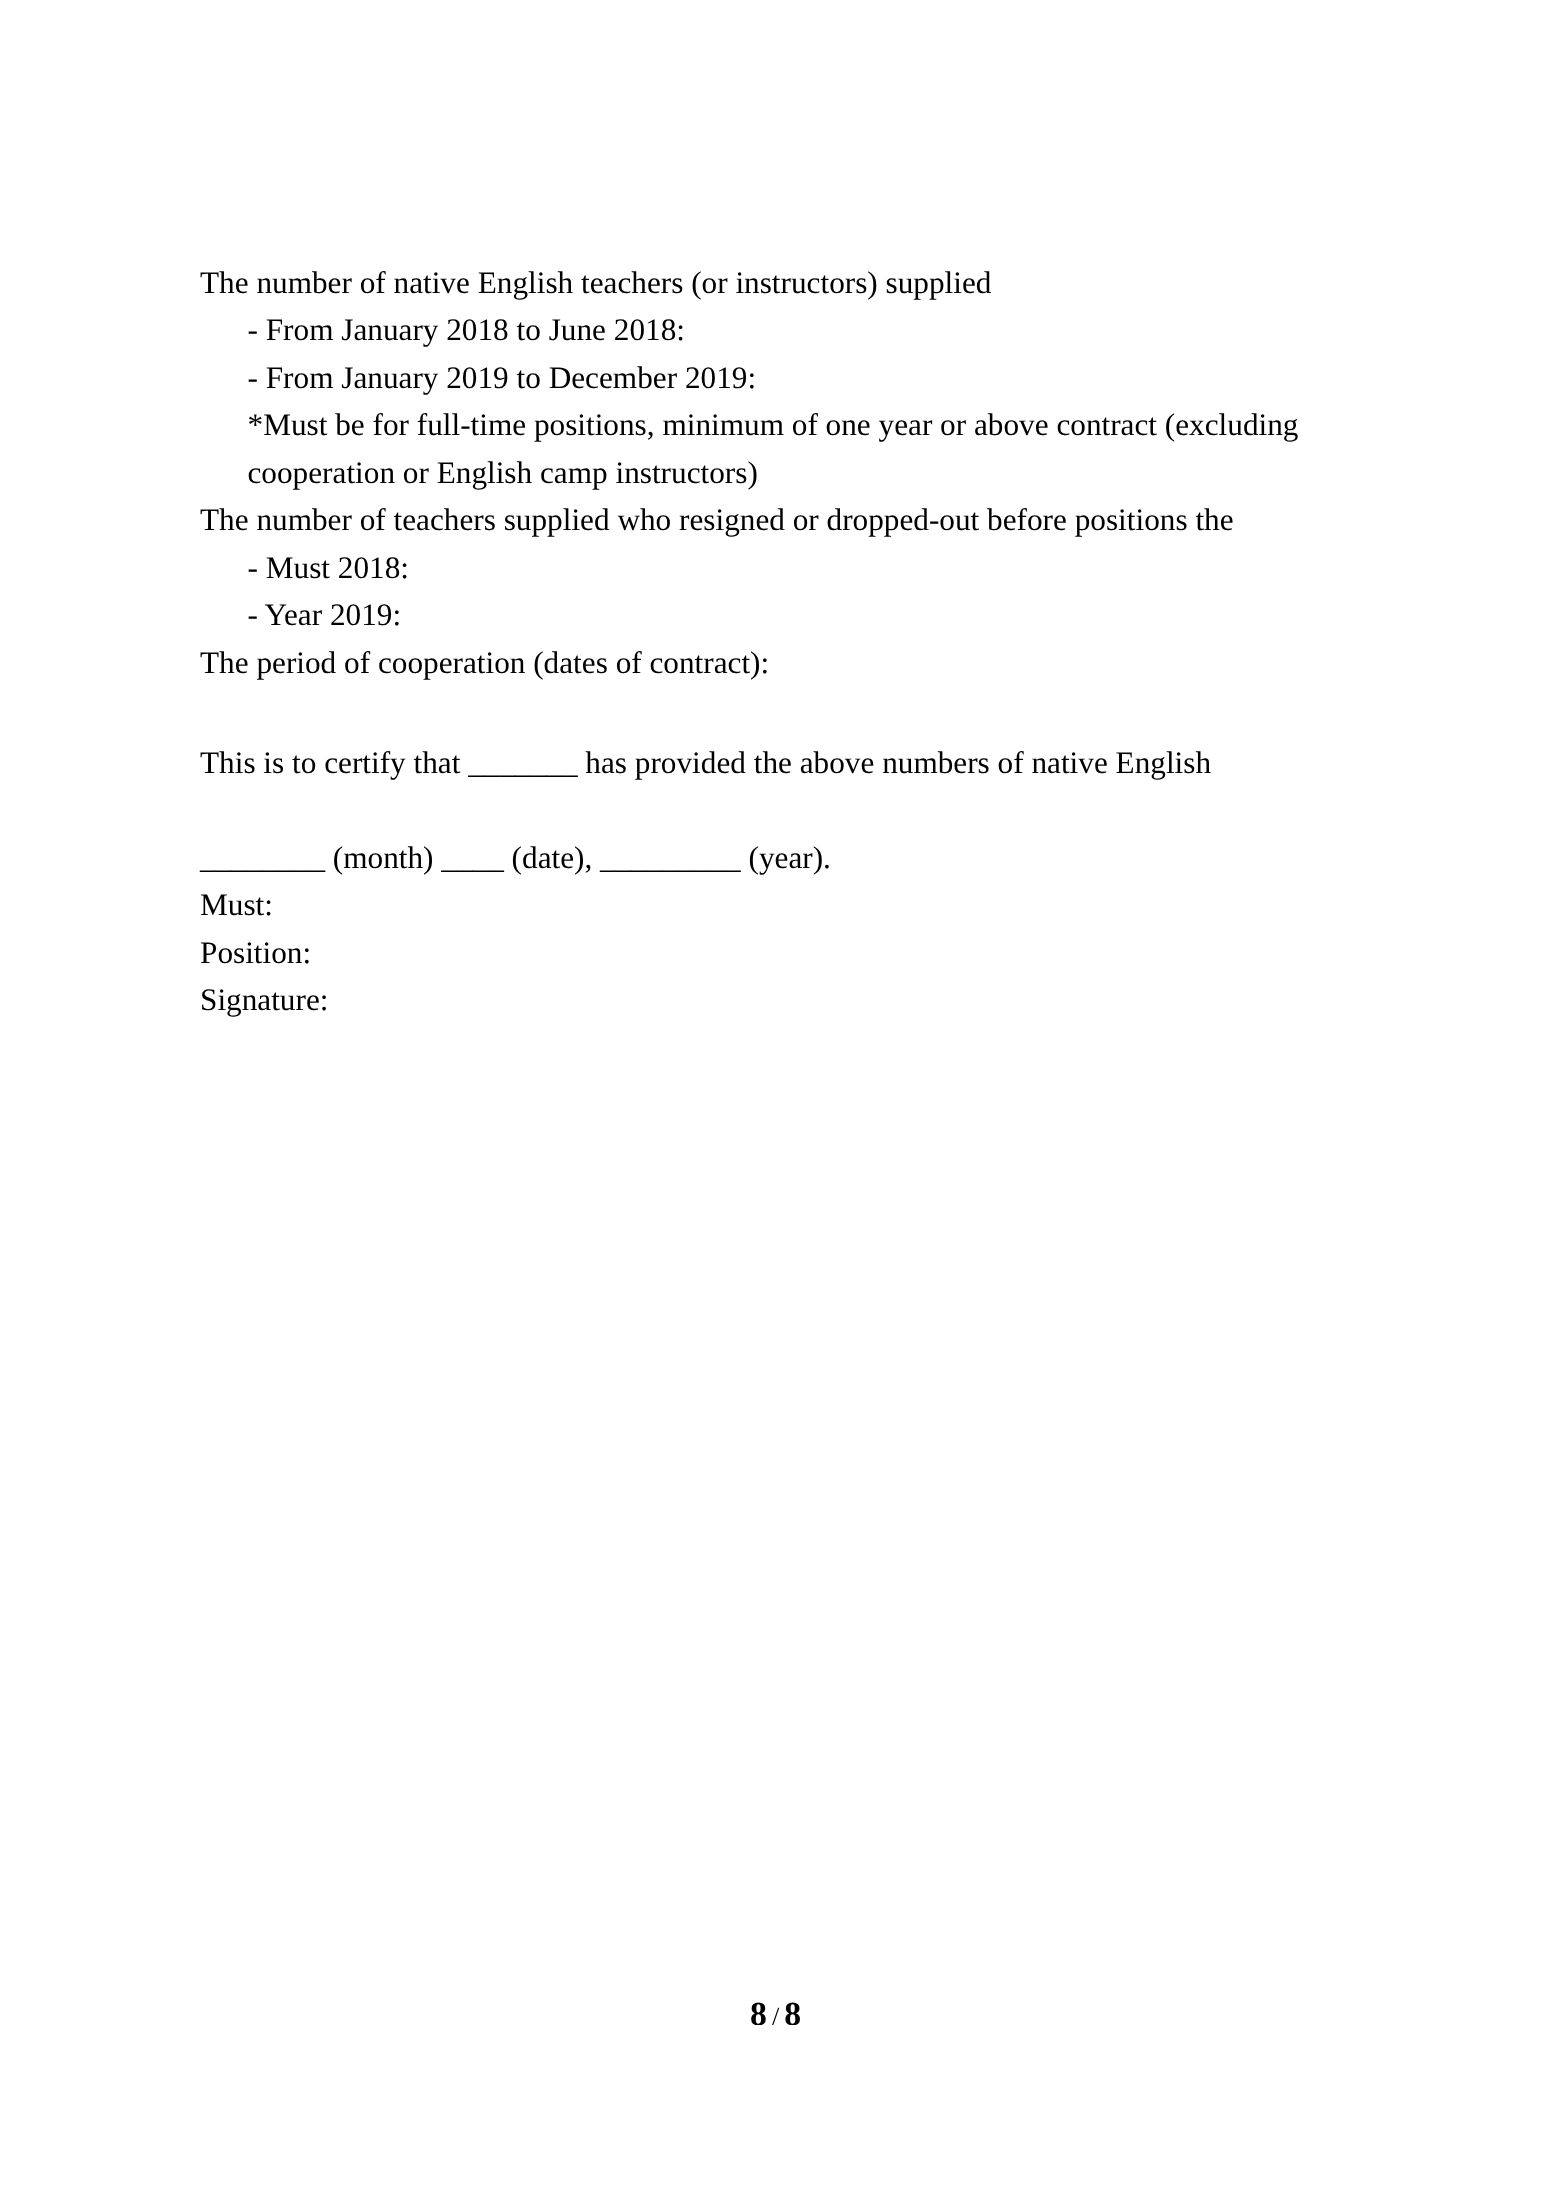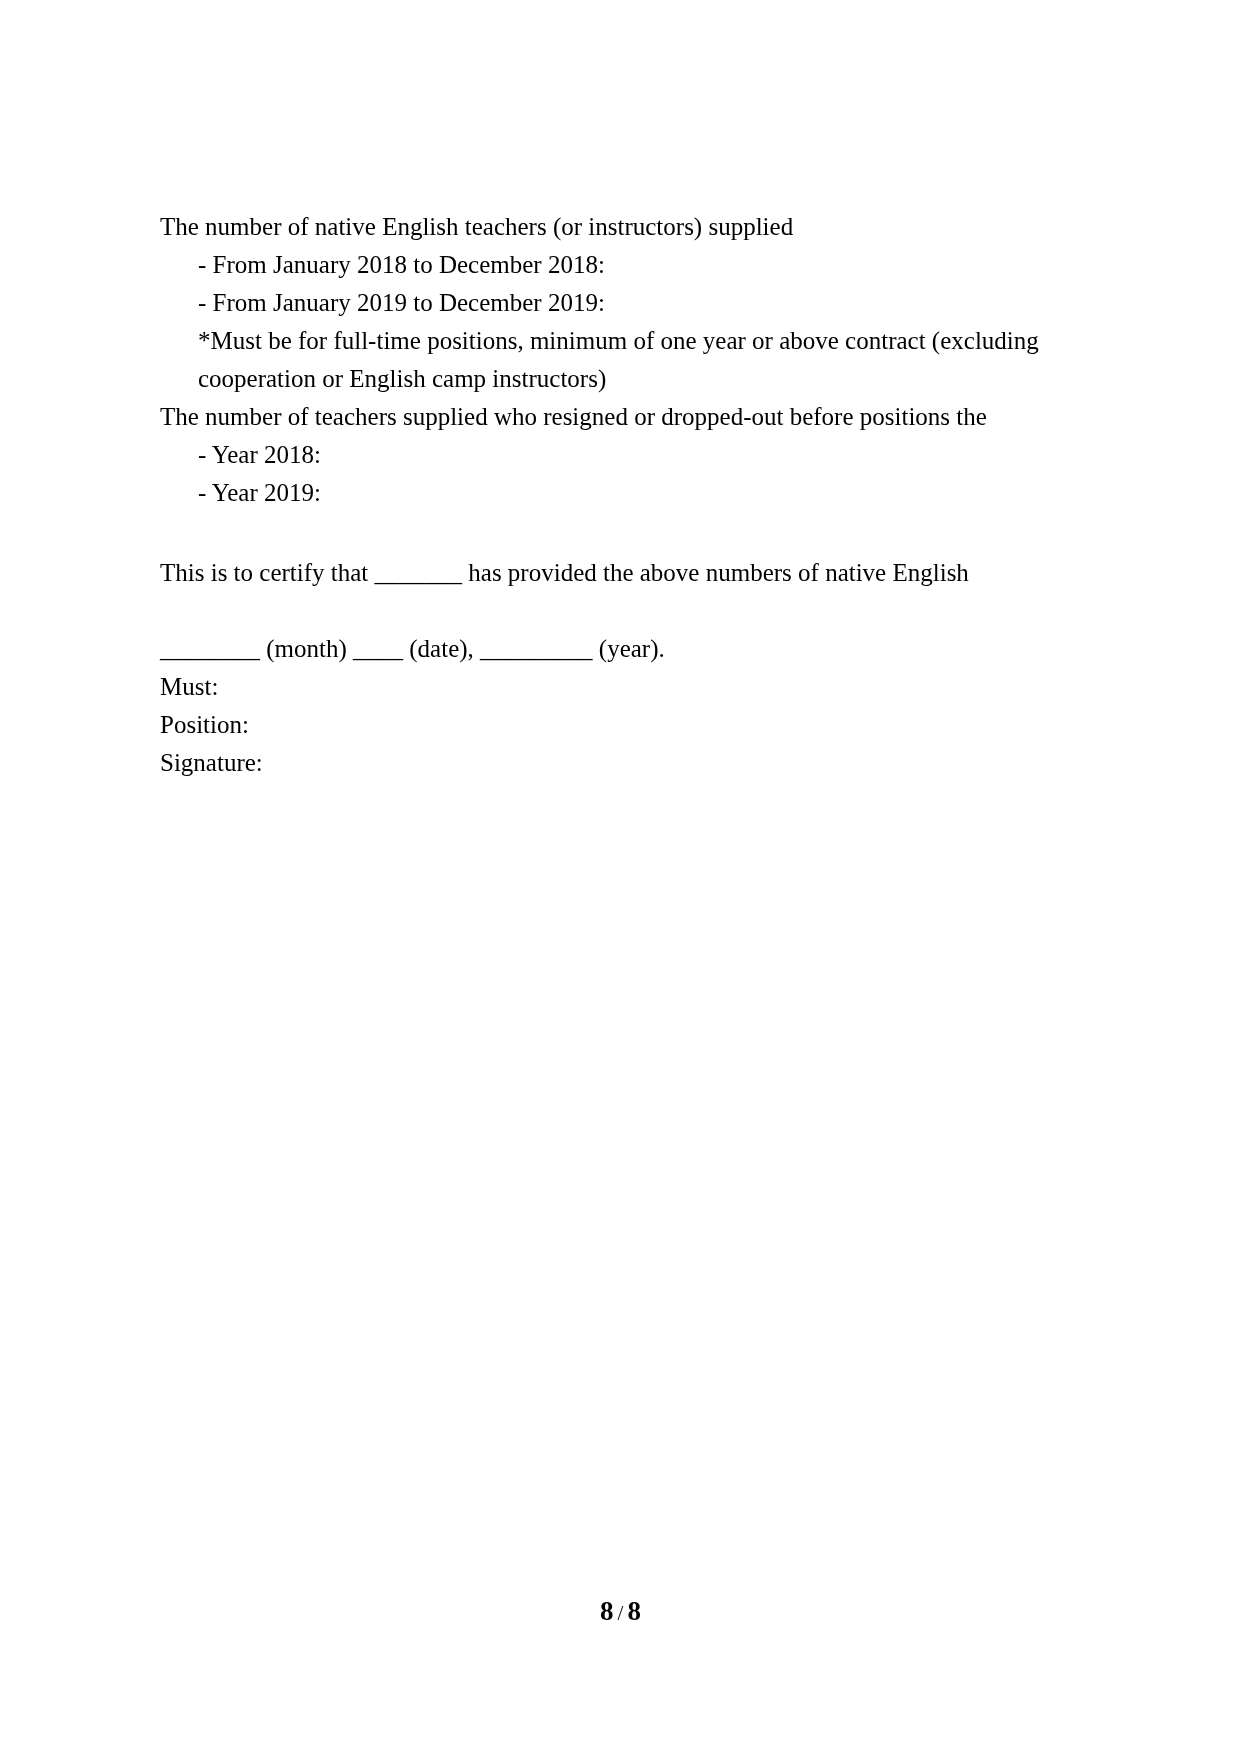--- a/index.html
+++ b/index.html
@@ -49,27 +49,28 @@
     font-size: 21px;
     padding: 0 4px;
   }
 </style>
 </head>
 <body>
 
 <div class="page">
   <div class="content">
     <div class="line">The number of native English teachers (or instructors) supplied</div>
-    <div class="line indent">- From January 2018 to December 2018:</div>
+    <div class="line indent">- From January 2018 to June 2018:</div>
     <div class="line indent">- From January 2019 to December 2019:</div>
     <div class="line indent">*Must be for full-time positions, minimum of one year or above contract (excluding</div>
     <div class="line indent">cooperation or English camp instructors)</div>
     <div class="line">The number of teachers supplied who resigned or dropped-out before positions the</div>
-    <div class="line indent">- Year 2018:</div>
+    <div class="line indent">- Must 2018:</div>
     <div class="line indent">- Year 2019:</div>
+    <div class="line">The period of cooperation (dates of contract):</div>
     <div class="spacer-1"></div>
     <div class="line">This is to certify that _______ has provided the above numbers of native English</div>
     <div class="spacer-2"></div>
     <div class="line">________ (month) ____ (date), _________ (year).</div>
     <div class="line">Must:</div>
     <div class="line">Position:</div>
     <div class="line">Signature:</div>
   </div>
 
   <div class="footer">

